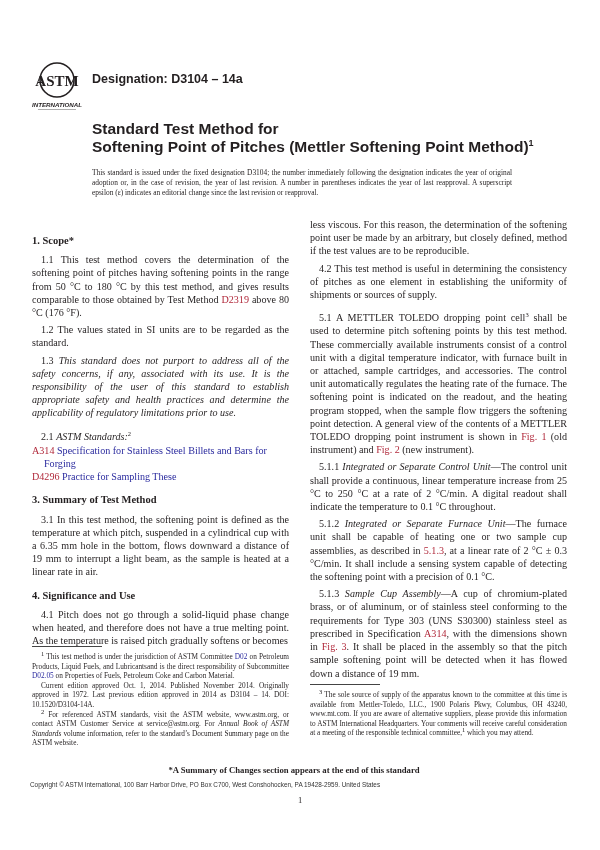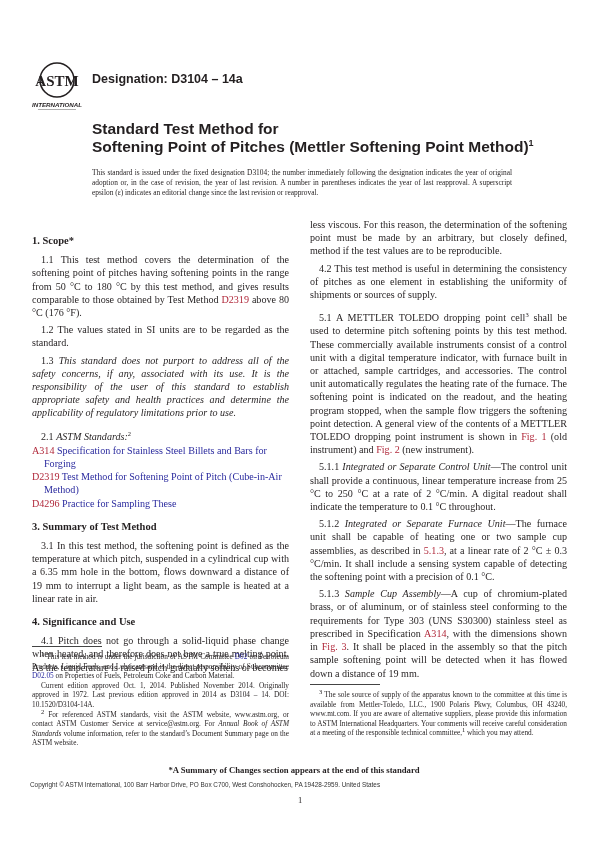--- a/index.html
+++ b/index.html
@@ -62,21 +62,20 @@
   <div>
     <div class="h">1. Scope*</div>
     <p class="p"><span>1.1 This test method covers the determination of the softening point of pitches having softening points in the range from 50 °C to 180 °C by this test method, and gives results comparable to those obtained by Test Method </span><a class="ref">D2319</a><span> above 80 °C (176 °F).</span></p>
     <p class="p">1.2 The values stated in SI units are to be regarded as the standard.</p>
     <p class="p"><span>1.3 </span><i>This standard does not purport to address all of the safety concerns, if any, associated with its use. It is the responsibility of the user of this standard to establish appropriate safety and health practices and determine the applicability of regulatory limitations prior to use.</i></p>
   </div>
 
   <div class="sec">
     <p class="p" style="margin-bottom:1px"><span>2.1 </span><i>ASTM Standards:</i><sup>2</sup></p>
     <p class="refline"><a class="ref">A314</a> <a class="link">Specification for Stainless Steel Billets and Bars for Forging</a></p>
-    <p class="refline"><a class="ref">D2319</a> <a class="link">Test Method for Softening Point of Pitch (Cube-in-Air Method)</a></p>
     <p class="refline"><a class="ref">D4296</a> <a class="link">Practice for Sampling These</a></p>
   </div>
 
   <div class="sec">
     <div class="h">3. Summary of Test Method</div>
     <p class="p">3.1 In this test method, the softening point is defined as the temperature at which pitch, suspended in a cylindrical cup with a 6.35 mm hole in the bottom, flows downward a distance of 19 mm to interrupt a light beam, as the sample is heated at a linear rate in air.</p>
   </div>
 
   <div class="sec">
     <div class="h">4. Significance and Use</div>
@@ -85,21 +84,21 @@
 </div>
 
 <div id="left-fn" class="serif">
   <div class="fnrule"></div>
   <p class="fn"><sup>1</sup><span> This test method is under the jurisdiction of ASTM Committee </span><a class="link">D02</a><span> on Petroleum Products, Liquid Fuels, and Lubricantsand is the direct responsibility of Subcommittee </span><a class="link">D02.05</a><span> on Properties of Fuels, Petroleum Coke and Carbon Material.</span></p>
   <p class="fn">Current edition approved Oct. 1, 2014. Published November 2014. Originally approved in 1972. Last previous edition approved in 2014 as D3104 – 14. DOI: 10.1520/D3104-14A.</p>
   <p class="fn"><sup>2</sup><span> For referenced ASTM standards, visit the ASTM website, www.astm.org, or contact ASTM Customer Service at service@astm.org. For </span><i>Annual Book of ASTM Standards</i><span> volume information, refer to the standard’s Document Summary page on the ASTM website.</span></p>
 </div>
 
 <div id="right" class="col serif">
-  <p class="p noind">less viscous. For this reason, the determination of the softening point must be made by an arbitrary, but closely defined, method if the test values are to be reproducible.</p>
+  <p class="p noind">less viscous. For this reason, the determination of the softening point user be made by an arbitrary, but closely defined, method if the test values are to be reproducible.</p>
   <p class="p">4.2 This test method is useful in determining the consistency of pitches as one element in establishing the uniformity of shipments or sources of supply.</p>
 
   <div class="sec">
     <p class="p"><span>5.1 A METTLER TOLEDO dropping point cell</span><sup>3</sup><span> shall be used to determine pitch softening points by this test method. These commercially available instruments consist of a control unit with a digital temperature indicator, with furnace built in or attached, sample cartridges, and accessories. The control unit automatically regulates the heating rate of the furnace. The softening point is indicated on the readout, and the heating program stopped, when the sample flow triggers the softening point detection. A general view of the contents of a METTLER TOLEDO dropping point instrument is shown in </span><a class="ref">Fig. 1</a><span> (old instrument) and </span><a class="ref">Fig. 2</a><span> (new instrument).</span></p>
     <p class="p"><span>5.1.1 </span><i>Integrated or Separate Control Unit</i><span>—The control unit shall provide a continuous, linear temperature increase from 25 °C to 250 °C at a rate of 2 °C/min. A digital readout shall indicate the temperature to 0.1 °C throughout.</span></p>
     <p class="p"><span>5.1.2 </span><i>Integrated or Separate Furnace Unit</i><span>—The furnace unit shall be capable of heating one or two sample cup assemblies, as described in </span><a class="ref">5.1.3</a><span>, at a linear rate of 2 °C ± 0.3 °C/min. It shall include a sensing system capable of detecting the softening point with a precision of 0.1 °C.</span></p>
     <p class="p"><span>5.1.3 </span><i>Sample Cup Assembly</i><span>—A cup of chromium-plated brass, or of aluminum, or of stainless steel conforming to the requirements for Type 303 (UNS S30300) stainless steel as prescribed in Specification </span><a class="ref">A314</a><span>, with the dimensions shown in </span><a class="ref">Fig. 3</a><span>. It shall be placed in the assembly so that the pitch sample softening point will be detected when it has flowed down a distance of 19 mm.</span></p>
   </div>
 </div>
 

